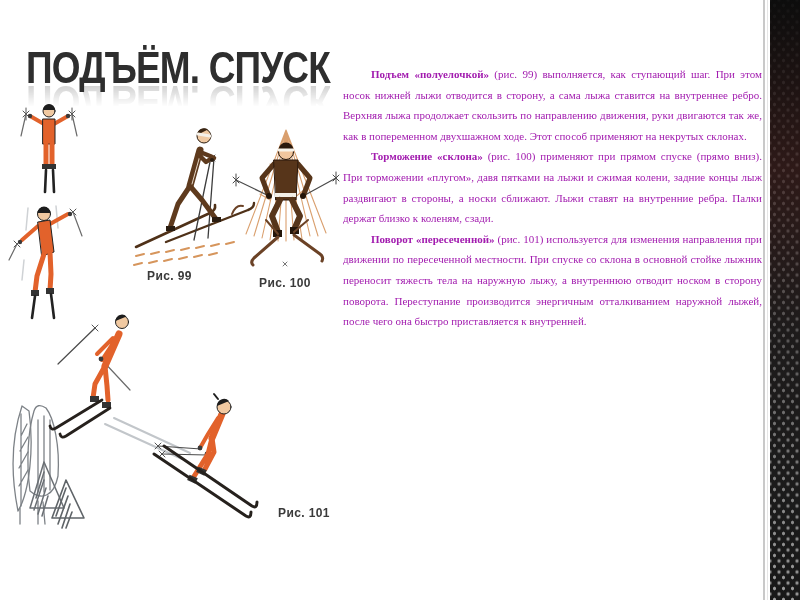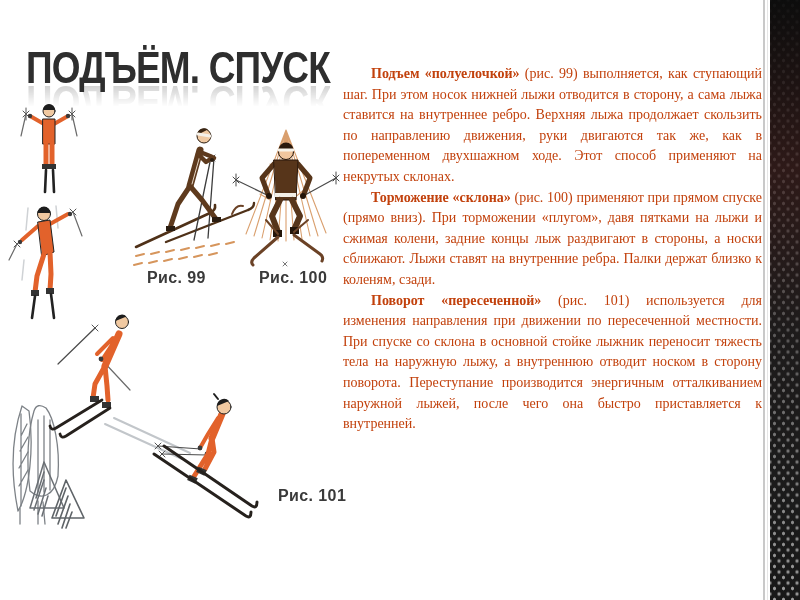--- a/index.html
+++ b/index.html
@@ -36,35 +36,35 @@
   .slide-title { top:44px; transform:scaleX(.84); transform-origin:left 50%; }
   .slide-title-mirror {
     top:77px; transform:scale(.84,-1); transform-origin:left 50%; opacity:.3;
     -webkit-mask-image:linear-gradient(180deg, rgba(0,0,0,0) 38%, #000 100%);
             mask-image:linear-gradient(180deg, rgba(0,0,0,0) 38%, #000 100%);
   }
 
   
   .text-col {
     position:absolute; left:343px; top:64px; width:419px;
-    font-size:14px; line-height:20.6px; text-align:justify; color:#c2410c;
+    font-size:11px; line-height:20.6px; text-align:justify; color:#a21caf;
   }
   .text-col p { margin:0; text-indent:28px; }
   .text-col b { font-weight:bold; }
 
   
   .fig { position:absolute; }
   .fig svg { display:block; overflow:visible; }
   .fig-caption {
     position:absolute; font-family:"Liberation Sans", sans-serif;
-    font-weight:bold; font-size:16px; letter-spacing:.4px; color:#3a3a3a;
+    font-weight:bold; font-size:12px; letter-spacing:.4px; color:#3a3a3a;
   }
   .cap-99  { left:147px; top:269px; }
-  .cap-100 { left:259px; top:269px; }
-  .cap-101 { left:278px; top:487px; }
+  .cap-100 { left:259px; top:276px; }
+  .cap-101 { left:278px; top:506px; }
 </style>
 </head>
 <body>
 
 <div class="side-line-a"></div>
 <div class="side-line-b"></div>
 <div class="side-bar"></div>
 
 <div class="slide-title">ПОДЪЁМ. СПУСК</div>
 <div class="slide-title-mirror">ПОДЪЁМ. СПУСК</div>

